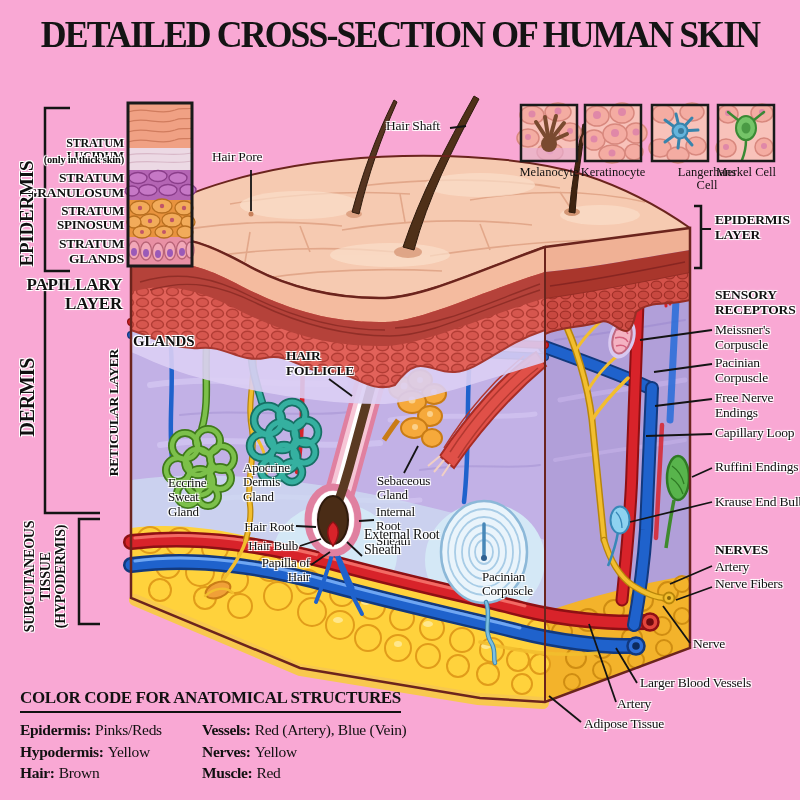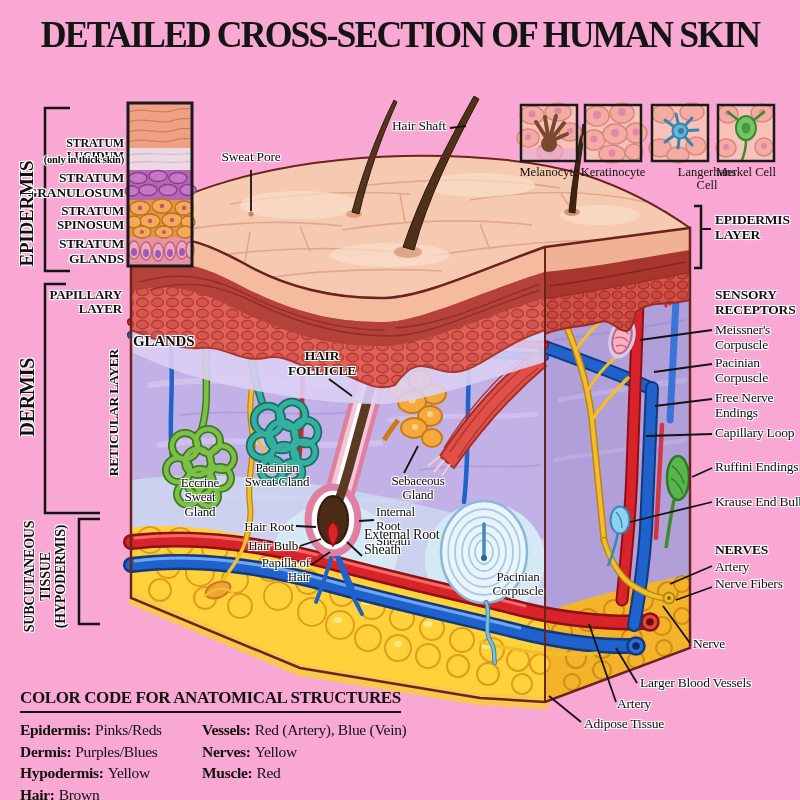--- a/index.html
+++ b/index.html
@@ -6,21 +6,21 @@
   #stage{position:relative;width:800px;height:800px;background:#f9a8d4;overflow:hidden;
          font-family:Liberation Serif, serif;color:#111;}
   #art{position:absolute;left:0;top:0;}
   .title{position:absolute;left:0;right:0;top:12px;text-align:center;font-weight:bold;
          font-size:38px;letter-spacing:-2px;transform:scaleX(.94);color:#141414;}
   .subtitle{position:absolute;left:0;right:0;top:57px;text-align:center;font-size:21px;
          letter-spacing:0;color:#1a1a1a;}
   .lbl{position:absolute;font-weight:bold;font-size:13px;line-height:1.1;color:#101010;
        letter-spacing:-.2px;
        text-shadow:-1px -1px 0 #fff,1px -1px 0 #fff,-1px 1px 0 #fff,1px 1px 0 #fff,0 0 3px #fff;}
-  .ctr{text-align:center;} .rgt{text-align:right;}
+  .ctr{} .rgt{text-align:right;}
   .vlab{position:absolute;font-weight:bold;text-align:center;transform:rotate(-90deg);
         transform-origin:center center;color:#101010;line-height:1.12;letter-spacing:-.2px;
         text-shadow:-1px -1px 0 #fff,1px -1px 0 #fff,-1px 1px 0 #fff,1px 1px 0 #fff;}
   .cell-lab{position:absolute;font-size:12.5px;line-height:1.05;text-align:center;color:#111;
         font-weight:normal;}
   .rcol{width:92px;}
   #legend{position:absolute;left:20px;top:688px;}
   .leg-title{font-weight:bold;font-size:17px;letter-spacing:-.4px;border-bottom:2.5px solid #111;
         padding-bottom:3px;display:inline-block;}
   .leg-cols{display:flex;margin-top:6px;}
@@ -616,21 +616,21 @@
 <div class="lbl rgt" style="right:676px;top:137px;width:112px;font-size:12px">STRATUM LUCIDUM</div>
 <div class="lbl rgt" style="right:676px;top:154px;width:130px;font-size:10.5px">(only in thick skin)</div>
 <div class="lbl rgt" style="right:676px;top:171px;width:112px;font-size:13.5px">STRATUM GRANULOSUM</div>
 <div class="lbl rgt" style="right:676px;top:204px;width:112px;font-size:13px">STRATUM SPINOSUM</div>
 <div class="lbl rgt" style="right:676px;top:237px;width:112px;font-size:13.5px">STRATUM GLANDS</div>
 
 <div class="vlab" style="left:-48px;top:203px;width:150px;font-size:19px">EPIDERMIS</div>
 <div class="vlab" style="left:-33px;top:386px;width:120px;font-size:20px">DERMIS</div>
 <div class="vlab" style="left:49px;top:405px;width:130px;font-size:13.5px">RETICULAR LAYER</div>
 <div class="vlab" style="left:-16px;top:553px;width:124px;font-size:14px">SUBCUTANEOUS TISSUE (HYPODERMIS)</div>
-<div class="lbl rgt" style="right:678px;top:288px;width:110px;font-size:13px">PAPILLARY LAYER</div>
+<div class="lbl rgt" style="right:678px;top:276px;width:110px;font-size:17px">PAPILLARY LAYER</div>
 
 <div class="cell-lab" style="left:515px;top:166px;width:68px">Melanocyte</div>
 <div class="cell-lab" style="left:576px;top:166px;width:74px">Keratinocyte</div>
 <div class="cell-lab" style="left:672px;top:166px;width:70px">Langerhans Cell</div>
 <div class="cell-lab" style="left:712px;top:166px;width:68px">Merkel Cell</div>
 
 <div class="lbl rcol" style="left:715px;top:213px;font-size:13.5px">EPIDERMIS LAYER</div>
 <div class="lbl rcol" style="left:715px;top:288px;font-size:13.5px">SENSORY RECEPTORS</div>
 <div class="lbl rcol" style="left:715px;top:323px;font-weight:normal;font-size:13.5px">Meissner's Corpuscle</div>
 <div class="lbl rcol" style="left:715px;top:356px;font-weight:normal;font-size:13.5px">Pacinian Corpuscle</div>
@@ -639,40 +639,39 @@
 <div class="lbl rcol" style="left:715px;top:460px;font-weight:normal;font-size:13.5px">Ruffini Endings</div>
 <div class="lbl rcol" style="left:715px;top:495px;font-weight:normal;font-size:13.5px">Krause End Bulb</div>
 <div class="lbl rcol" style="left:715px;top:543px;font-size:13.5px">NERVES</div>
 <div class="lbl rcol" style="left:715px;top:560px;font-weight:normal;font-size:13.5px">Artery</div>
 <div class="lbl rcol" style="left:715px;top:577px;font-weight:normal;font-size:13.5px">Nerve Fibers</div>
 <div class="lbl" style="left:693px;top:637px;width:70px;font-weight:normal;font-size:13.5px">Nerve</div>
 <div class="lbl" style="left:640px;top:676px;width:145px;font-weight:normal;font-size:13.5px">Larger Blood Vessels</div>
 <div class="lbl" style="left:617px;top:697px;width:70px;font-weight:normal;font-size:13.5px">Artery</div>
 <div class="lbl" style="left:584px;top:717px;width:110px;font-weight:normal;font-size:13.5px">Adipose Tissue</div>
 
-<div class="lbl ctr" style="left:212px;top:150px;width:78px;font-weight:normal;font-size:13.5px">Sweat Pore</div>
+<div class="lbl ctr" style="left:212px;top:150px;width:78px;font-weight:normal;font-size:13.5px">Hair Pore</div>
 <div class="lbl ctr" style="left:386px;top:119px;width:66px;font-weight:normal;font-size:13.5px">Hair Shaft</div>
 <div class="lbl" style="left:133px;top:333px;font-size:15px">GLANDS</div>
 <div class="lbl ctr" style="left:286px;top:349px;width:72px;font-size:13.5px">HAIR FOLLICLE</div>
 <div class="lbl ctr" style="left:168px;top:476px;width:64px;font-weight:normal;font-size:13px">Eccrine Sweat Gland</div>
-<div class="lbl ctr" style="left:243px;top:461px;width:68px;font-weight:normal;font-size:13px">Pacinian Sweat Gland</div>
+<div class="lbl ctr" style="left:243px;top:461px;width:68px;font-weight:normal;font-size:13px">Apocrine Dermis Gland</div>
 <div class="lbl ctr" style="left:377px;top:474px;width:82px;font-weight:normal;font-size:13px">Sebaceous Gland</div>
 <div class="lbl rgt" style="left:234px;top:520px;width:60px;font-weight:normal;font-size:13px">Hair Root</div>
 <div class="lbl rgt" style="left:238px;top:539px;width:60px;font-weight:normal;font-size:13px">Hair Bulb</div>
 <div class="lbl rgt" style="left:248px;top:556px;width:62px;font-weight:normal;font-size:13px">Papilla of Hair</div>
 <div class="lbl" style="left:376px;top:505px;width:60px;font-weight:normal;font-size:13px">Internal Root Sheath</div>
 <div class="lbl" style="left:364px;top:527px;width:92px;font-weight:normal;font-size:14px">External Root Sheath</div>
 <div class="lbl ctr" style="left:482px;top:570px;width:72px;font-weight:normal;font-size:13px">Pacinian Corpuscle</div>
 
 <div id="legend">
   <div class="leg-title">COLOR CODE FOR ANATOMICAL STRUCTURES</div>
   <div class="leg-cols">
     <div class="leg-col">
       <div class="leg-row"><span class="leg-term">Epidermis:</span><span>Pinks/Reds</span></div>
-      <div class="leg-row"><span class="leg-term">Dermis:</span><span>Purples/Blues</span></div>
       <div class="leg-row"><span class="leg-term">Hypodermis:</span><span>Yellow</span></div>
       <div class="leg-row"><span class="leg-term">Hair:</span><span>Brown</span></div>
     </div>
     <div class="leg-col c2">
       <div class="leg-row"><span class="leg-term">Vessels:</span><span>Red (Artery), Blue (Vein)</span></div>
       <div class="leg-row"><span class="leg-term">Nerves:</span><span>Yellow</span></div>
       <div class="leg-row"><span class="leg-term">Muscle:</span><span>Red</span></div>
     </div>
   </div>
 </div>

